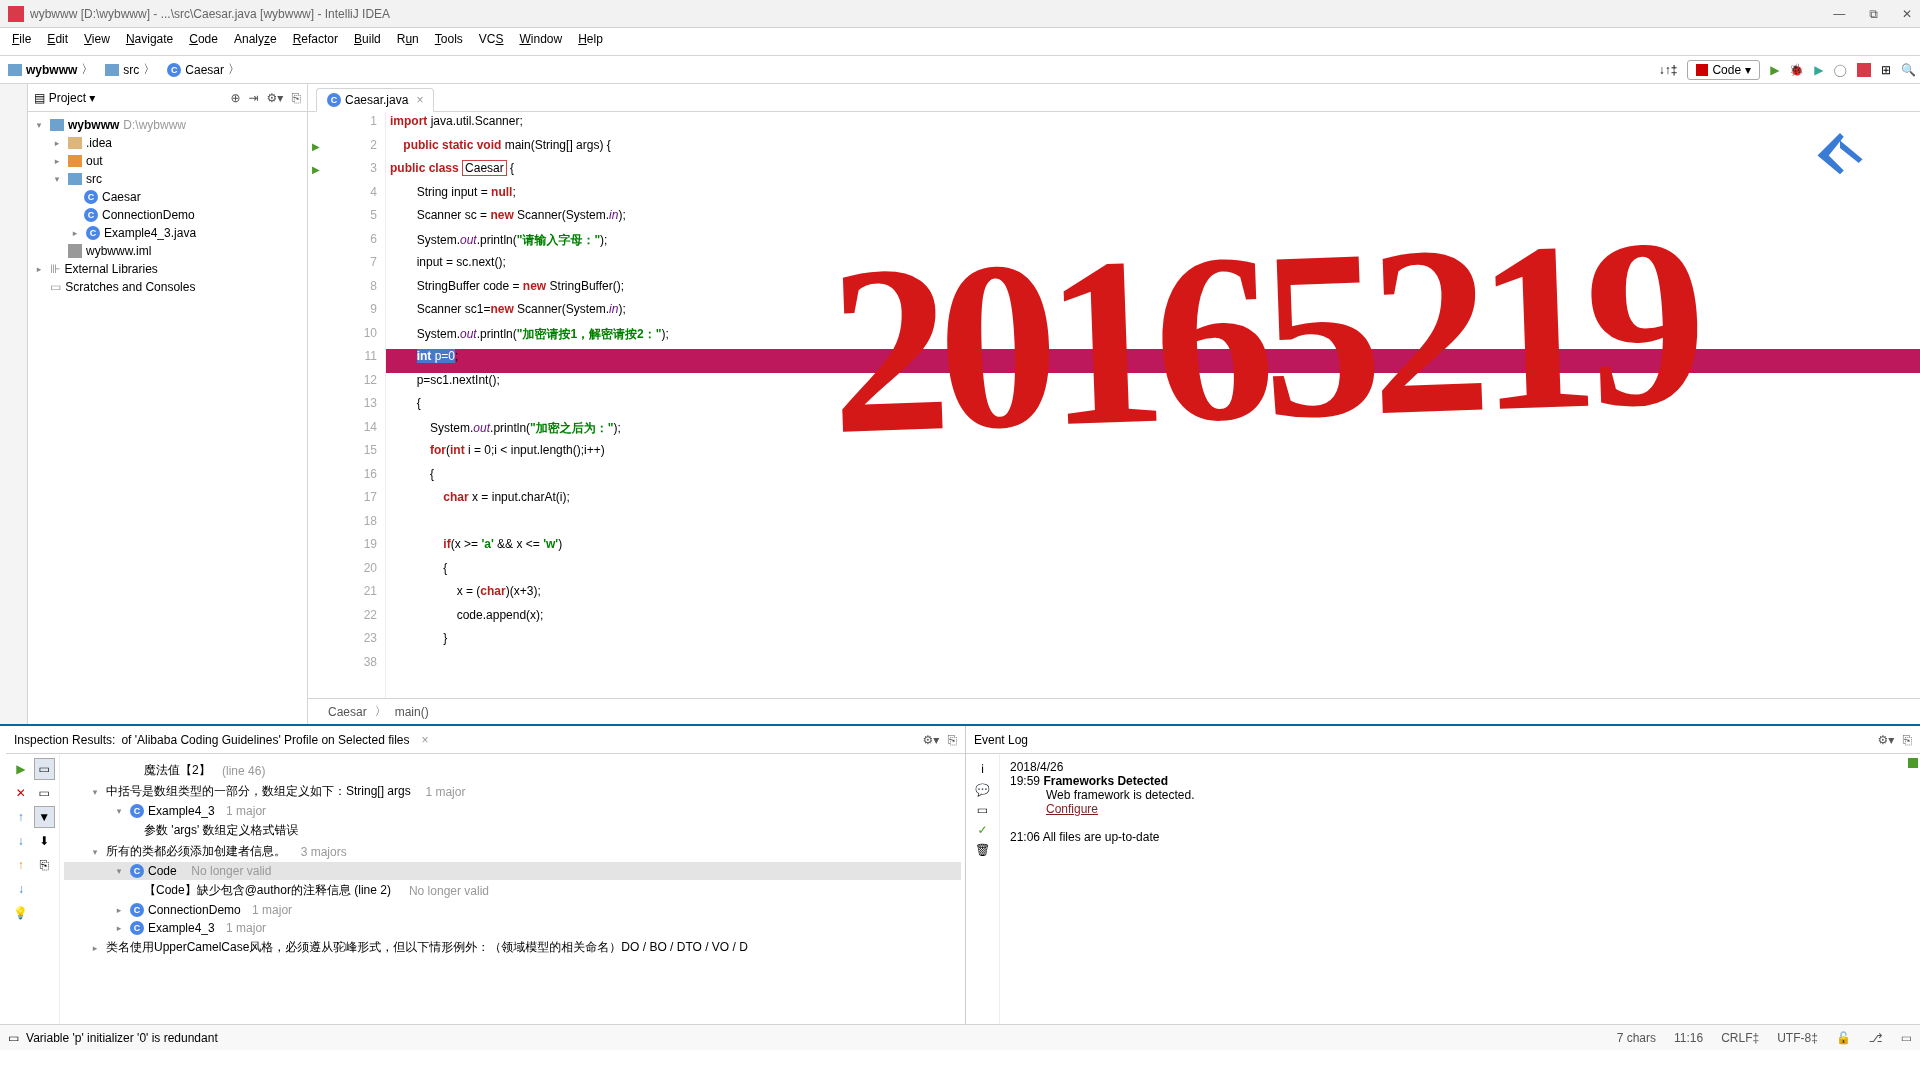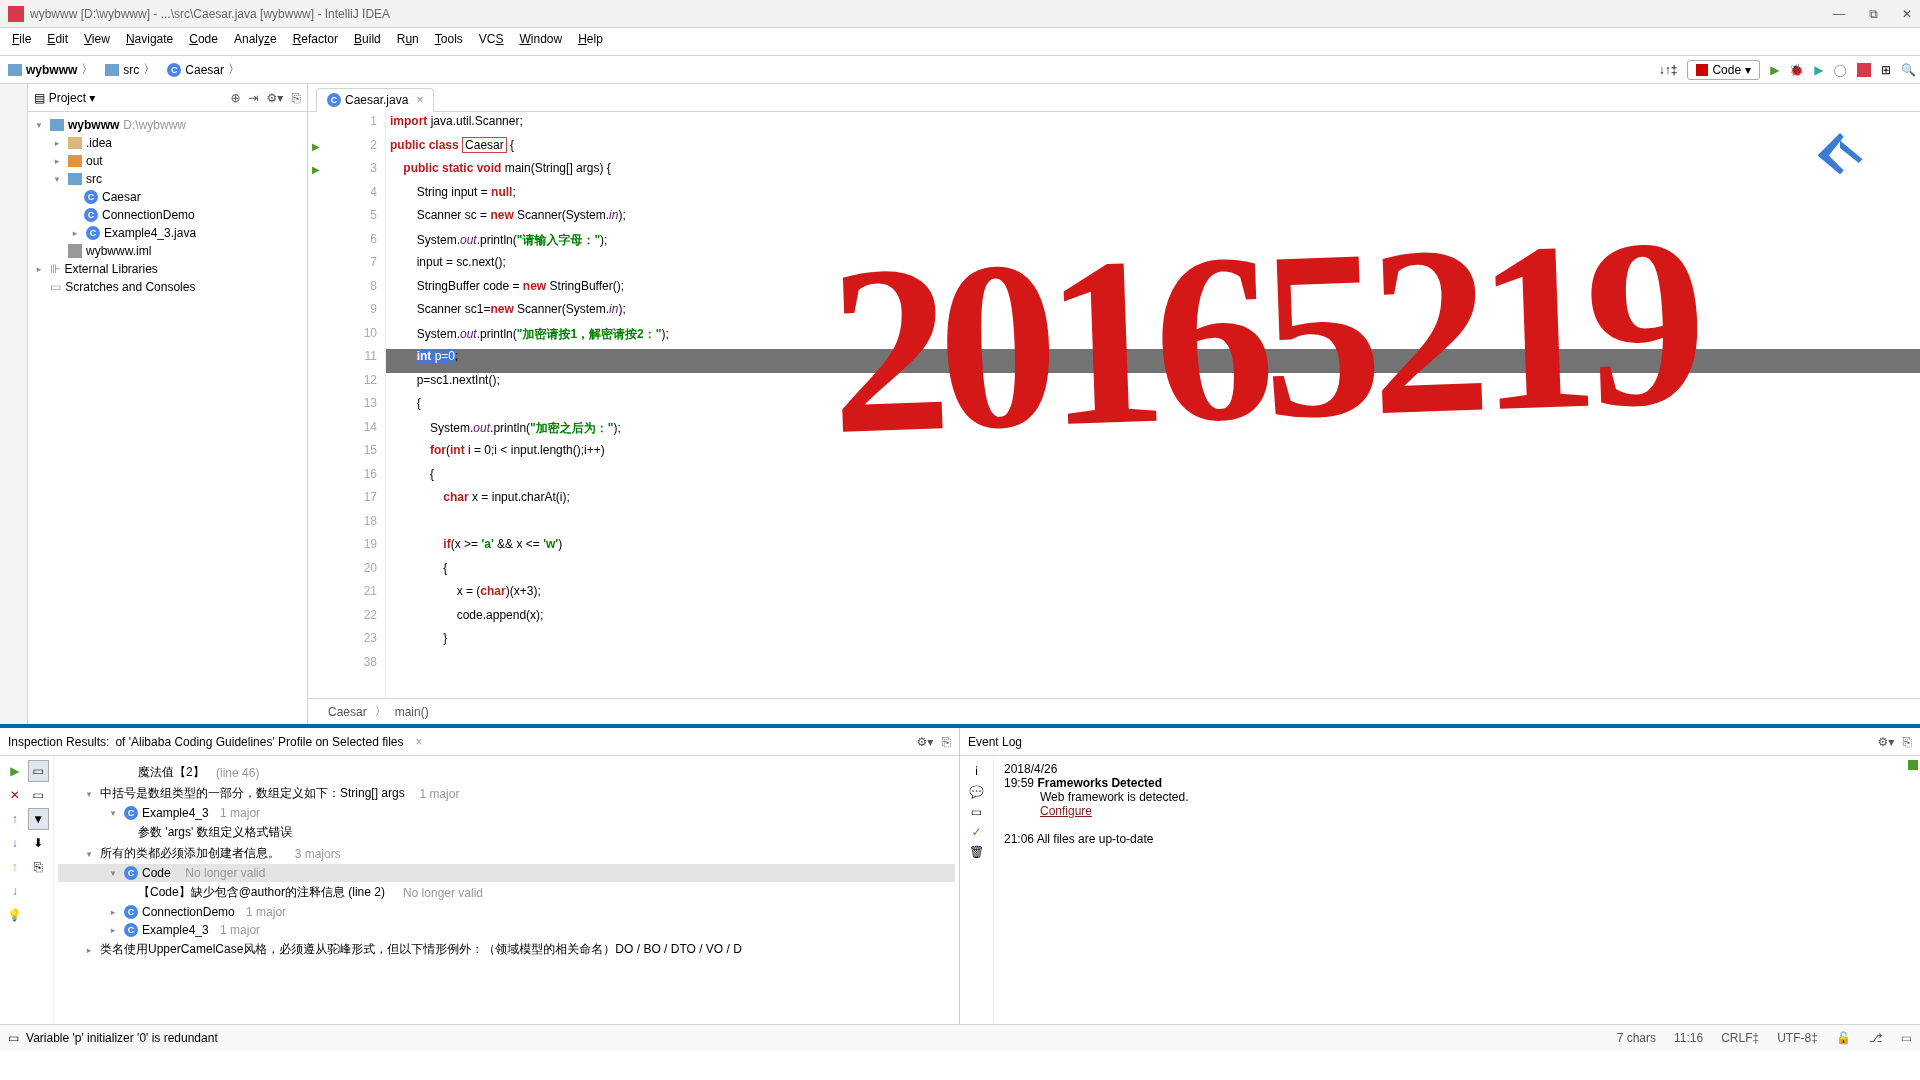--- a/index.html
+++ b/index.html
@@ -40,24 +40,24 @@
 .gutter div { height:23.5px; padding-right:8px; font-size:12px; position:relative; }
 .run-gutter { position:absolute; left:-18px; top:3px; color:#4c9a2a; font-size:10px; }
 .runcol { width:22px; }
 .code { flex:1; font-family:Consolas,monospace; font-size:13px; padding-top:2px; }
 .code-line { height:23.5px; white-space:pre; padding-left:4px; }
 .kw { color:#b91c1c; font-weight:bold; }
 .str { color:#008000; font-weight:bold; }
 .fld { color:#660e7a; font-style:italic;text-align:center; }
 .boxed { border:1px solid #c44; padding:0 2px; }
 .sel { background:#4a78c8; color:#fff; }
-.hl-line { background:#737373; }
+.hl-line { background:#be185d; }
 .breadcrumb-code { height:26px; border-top:1px solid #d4d4d4; display:flex; align-items:center; padding:0 20px; gap:8px; color:#555; }
 .floaty-logo { position:absolute; right:40px; top:6px; width:80px; height:60px; }
-.bottom-panels { display:flex; height:300px; border-top:4px solid #0369a1; }
+.bottom-panels { display:flex; height:300px; border-top:2px solid #0369a1;padding-left:6px; }
 .insp-panel { width:960px; border-right:1px solid #ccc; display:flex; flex-direction:column; }
 .insp-header { height:28px; display:flex; align-items:center; padding:0 8px; border-bottom:1px solid #d4d4d4; gap:6px; }
 .insp-header .extra-icons { margin-left:auto; display:flex; gap:8px; color:#555; }
 .close-x { color:#999; margin-left:6px; }
 .insp-body { flex:1; display:flex; }
 .insp-toolbar { width:54px; border-right:1px solid #eee; display:flex; flex-direction:column; gap:2px; padding:4px; }
 .insp-toolbar-row { display:flex; gap:2px; }
 .it-btn { width:22px; height:22px; border:1px solid transparent; display:flex; align-items:center; justify-content:center; }
 .it-btn.pressed { border:1px solid #aaa; background:#e0e6f0; }
 .insp-tree { flex:1; padding:6px 4px; overflow:auto; }
@@ -218,22 +218,22 @@
           <div>18</div>
           <div>19</div>
           <div>20</div>
           <div>21</div>
           <div>22</div>
           <div>23</div>
           <div>38</div>
       </div>
       <div class="code">
         <div class="code-line"><span class="kw">import</span> java.util.Scanner;</div>
+        <div class="code-line">    <span class="kw">public static void</span> main(String[] args) {</div>
         <div class="code-line"><span class="kw">public class</span> <span class="boxed">Caesar</span> {</div>
-        <div class="code-line">    <span class="kw">public static void</span> main(String[] args) {</div>
         <div class="code-line">        String input = <span class="kw">null</span>;</div>
         <div class="code-line">        Scanner sc = <span class="kw">new</span> Scanner(System.<span class="fld">in</span>);</div>
         <div class="code-line">        System.<span class="fld">out</span>.println(<span class="str">"请输入字母："</span>);</div>
         <div class="code-line">        input = sc.next();</div>
         <div class="code-line">        StringBuffer code = <span class="kw">new</span> StringBuffer();</div>
         <div class="code-line">        Scanner sc1=<span class="kw">new</span> Scanner(System.<span class="fld">in</span>);</div>
         <div class="code-line">        System.<span class="fld">out</span>.println(<span class="str">"加密请按1，解密请按2："</span>);</div>
         <div class="code-line hl-line">        <span class="sel"><span style="color:#fff;font-weight:bold">int</span> p=0</span>;</div>
         <div class="code-line">        p=sc1.nextInt();</div>
         <div class="code-line">        {</div>

